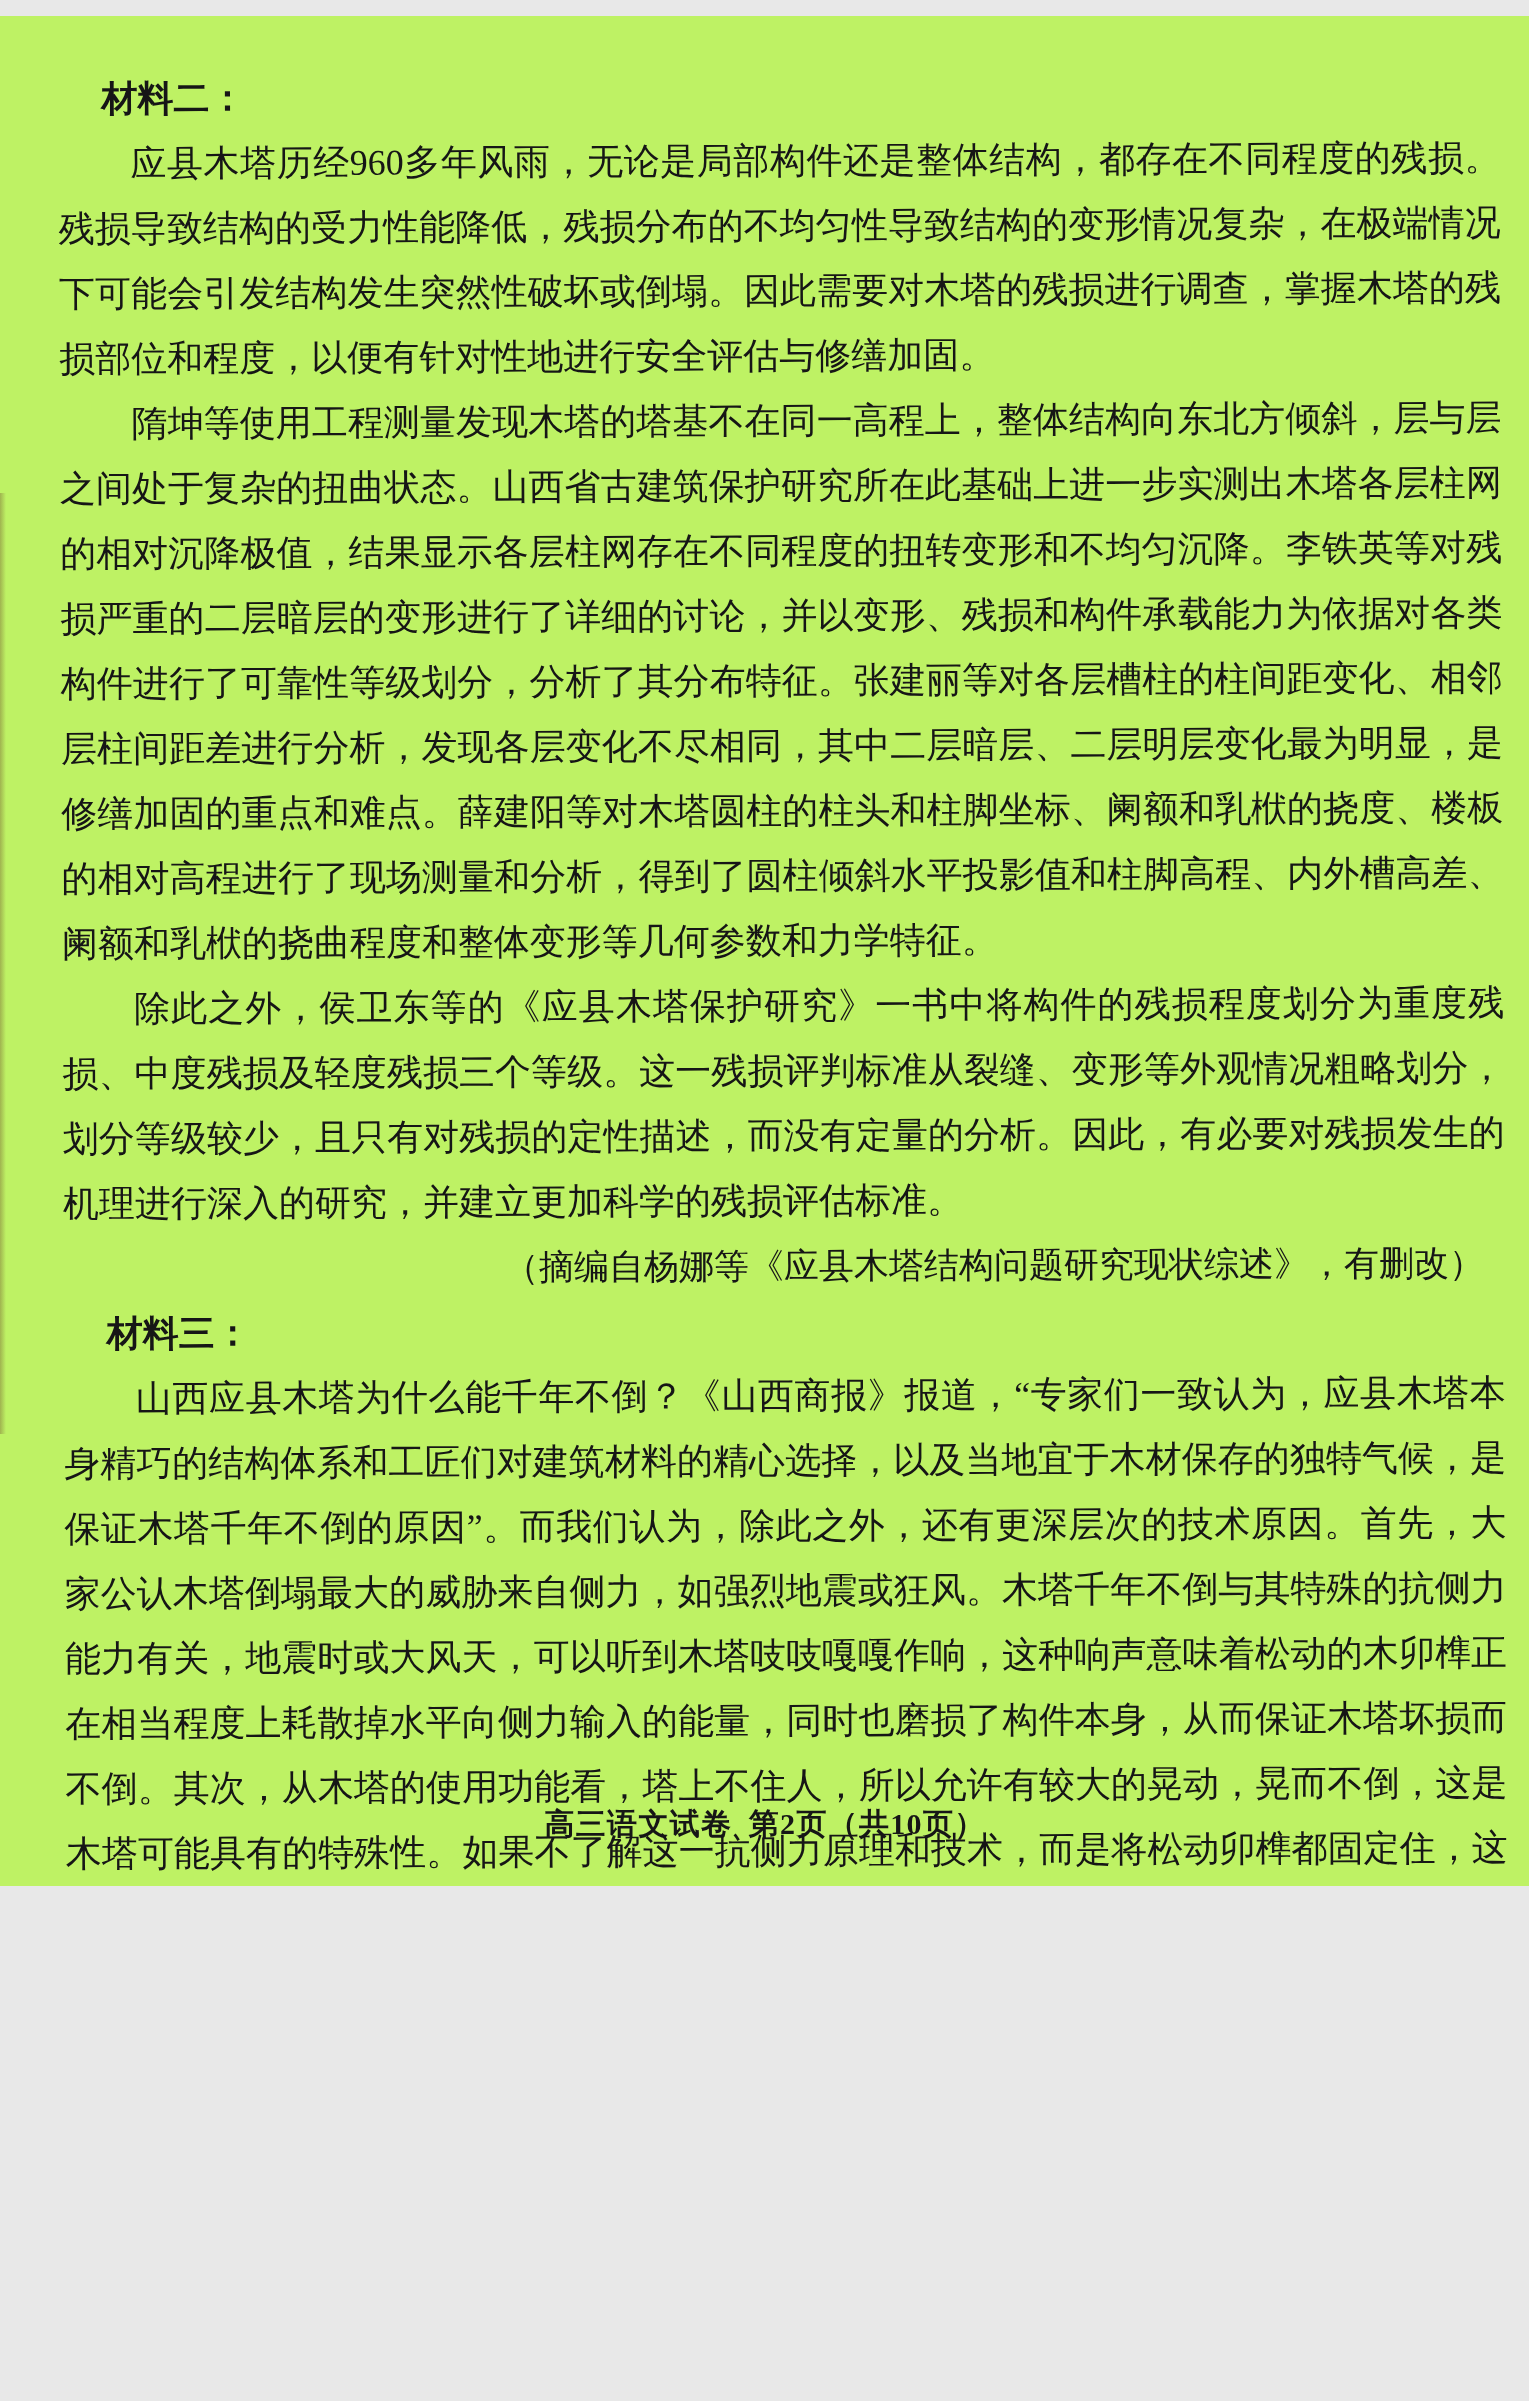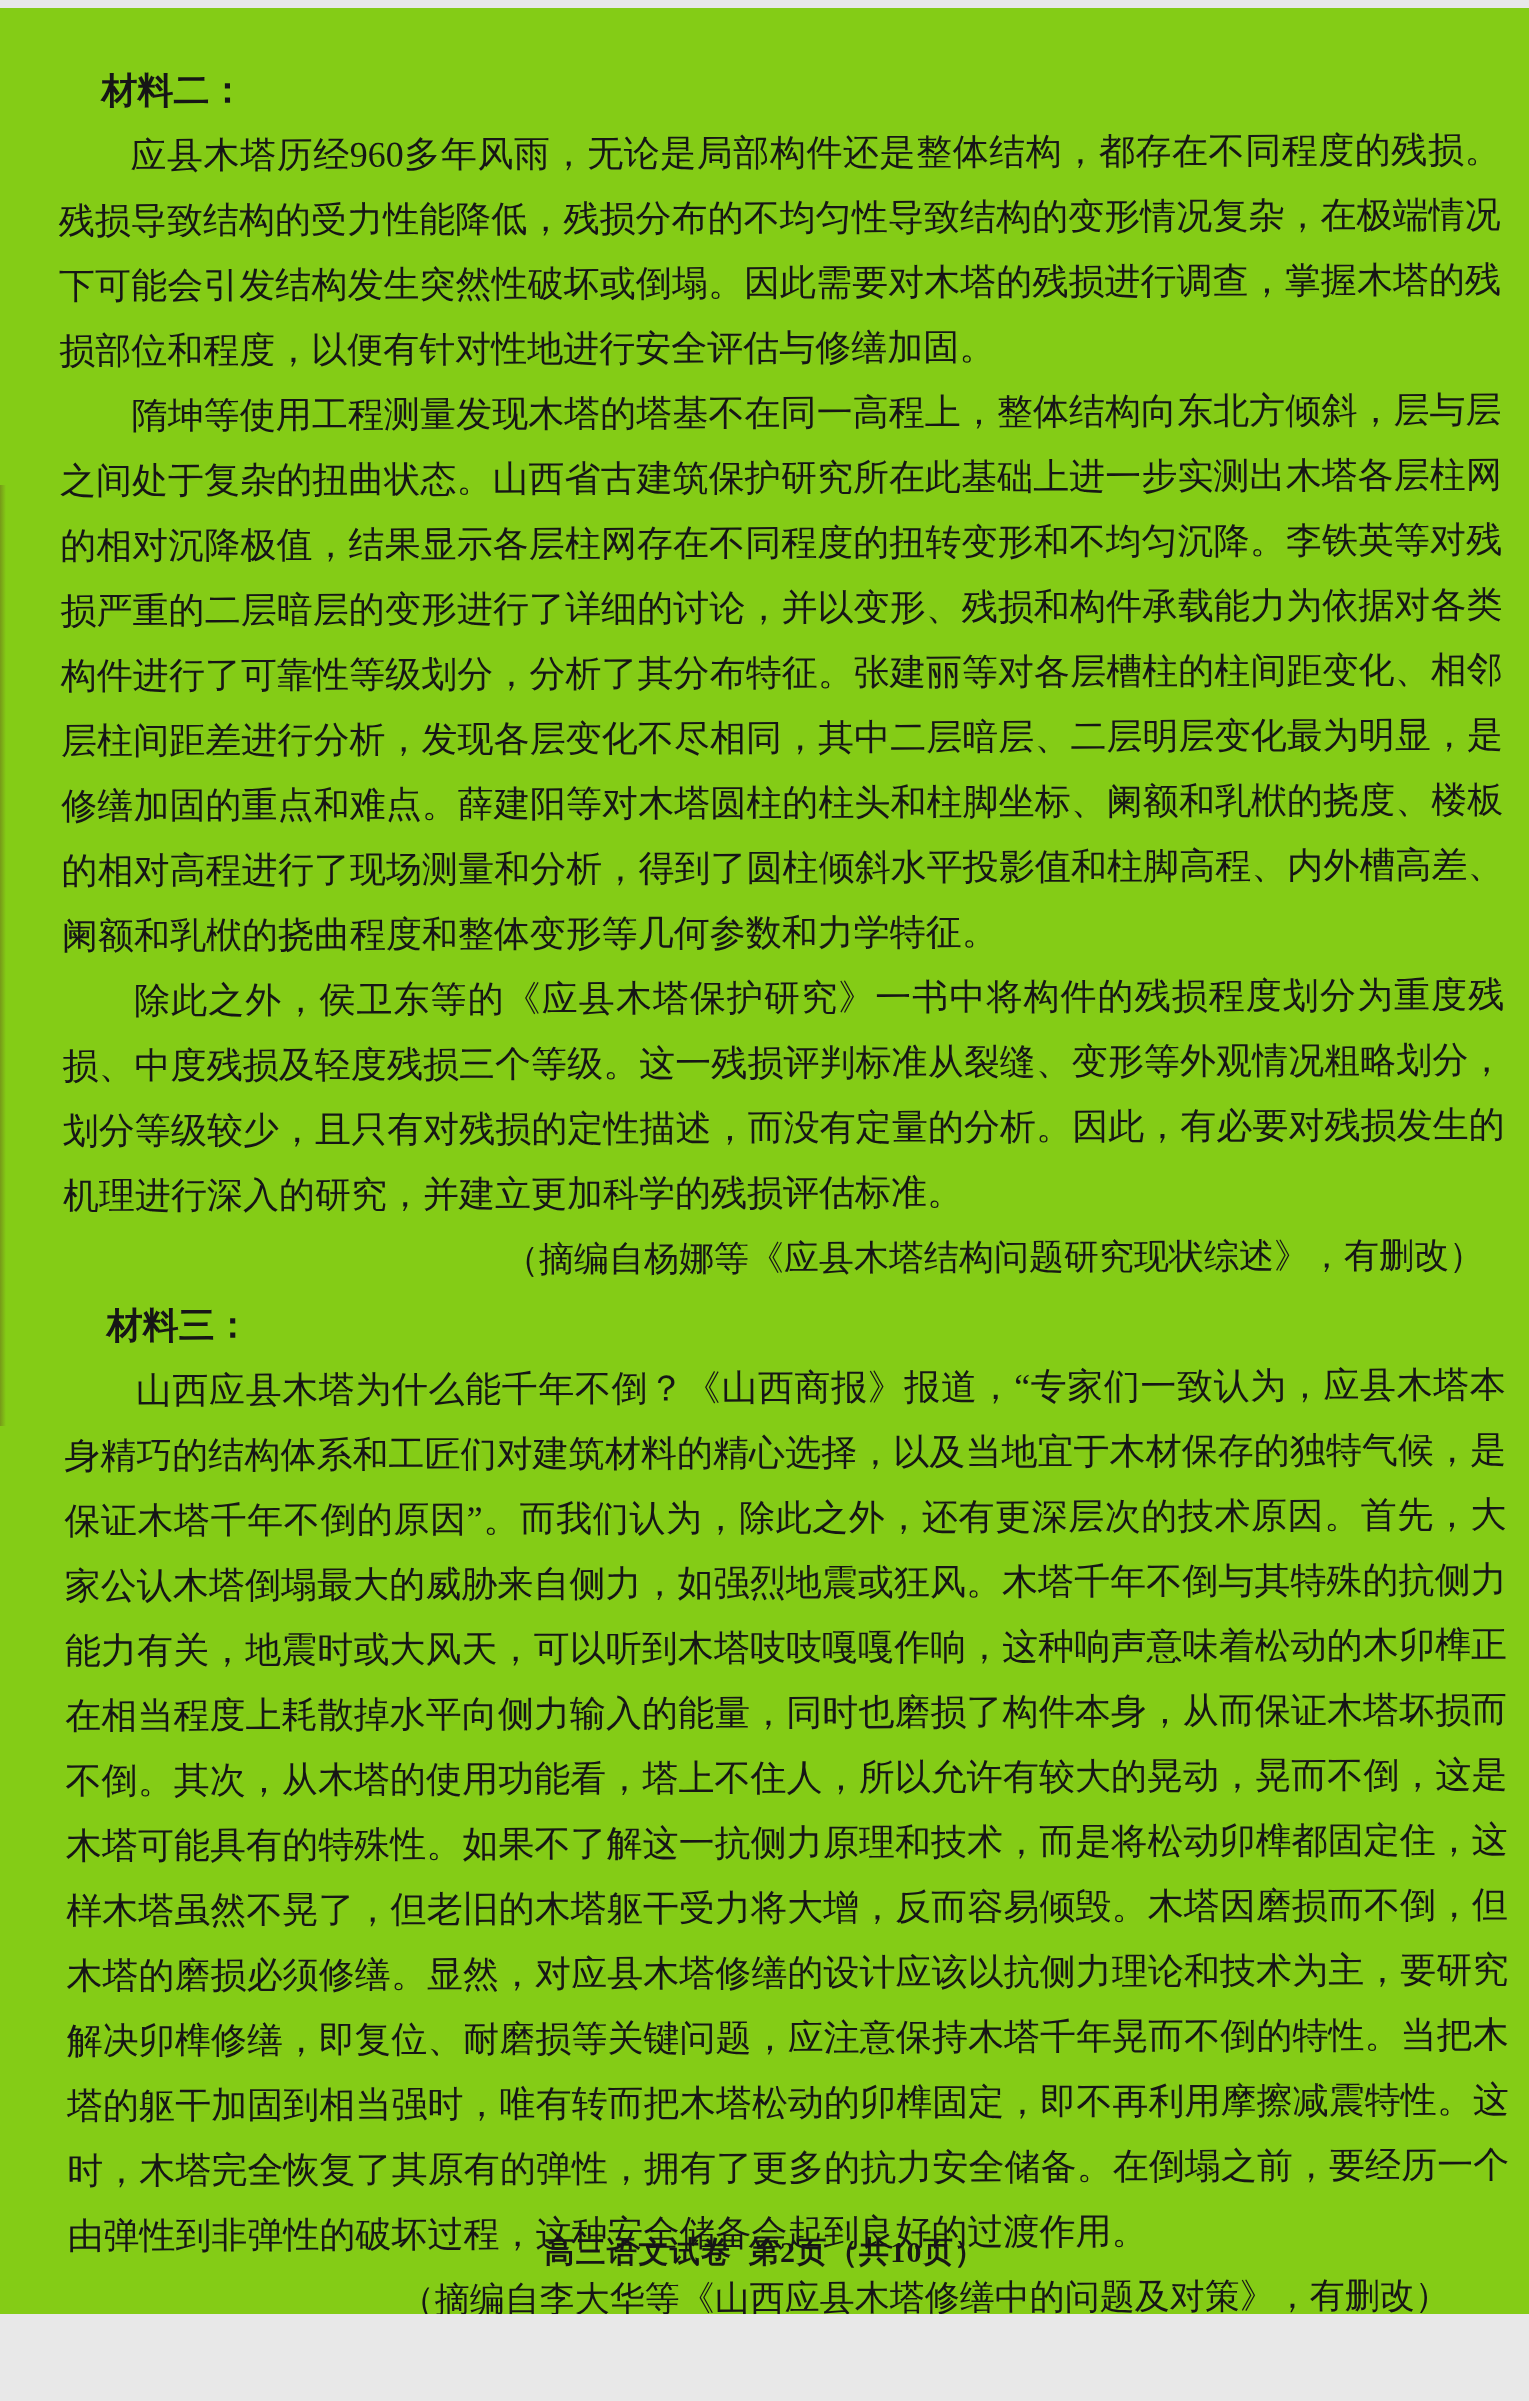--- a/index.html
+++ b/index.html
@@ -3,23 +3,23 @@
 <meta charset="utf-8">
 <style>
   html, body {
     margin: 0;
     padding: 0;
     background: #e8e8e8;
   }
   .page {
     position: relative;
     width: 1530px;
-    height: 2306px;
-    margin: 8px auto;
-    background: #84cc16;
+    height: 1870px;
+    margin: 16px auto;
+    background: #bef264;
     color: #161616;
     font-family: "Liberation Serif", "DejaVu Serif", serif;
     overflow: hidden;
   }
   .content {
     position: absolute;
     top: 51px;
     left: 58px;
     width: 1442px;
     transform: rotate(-0.25deg);

